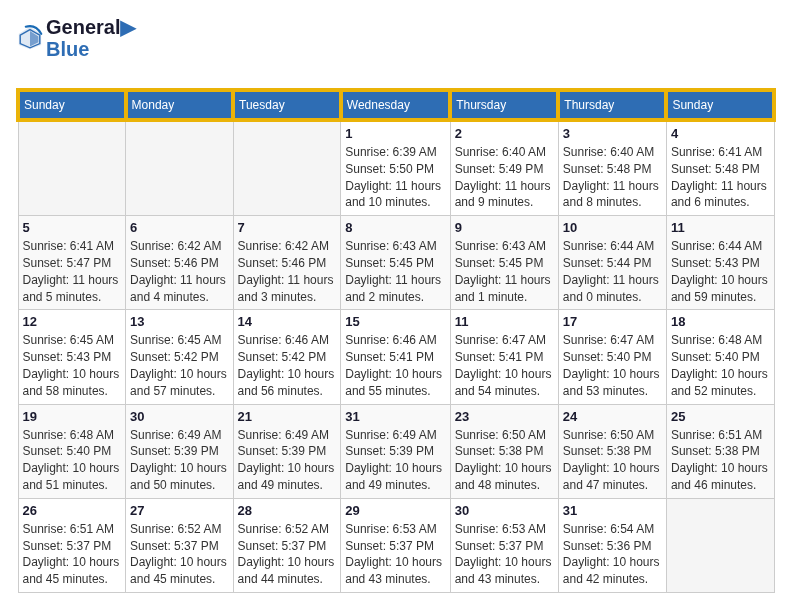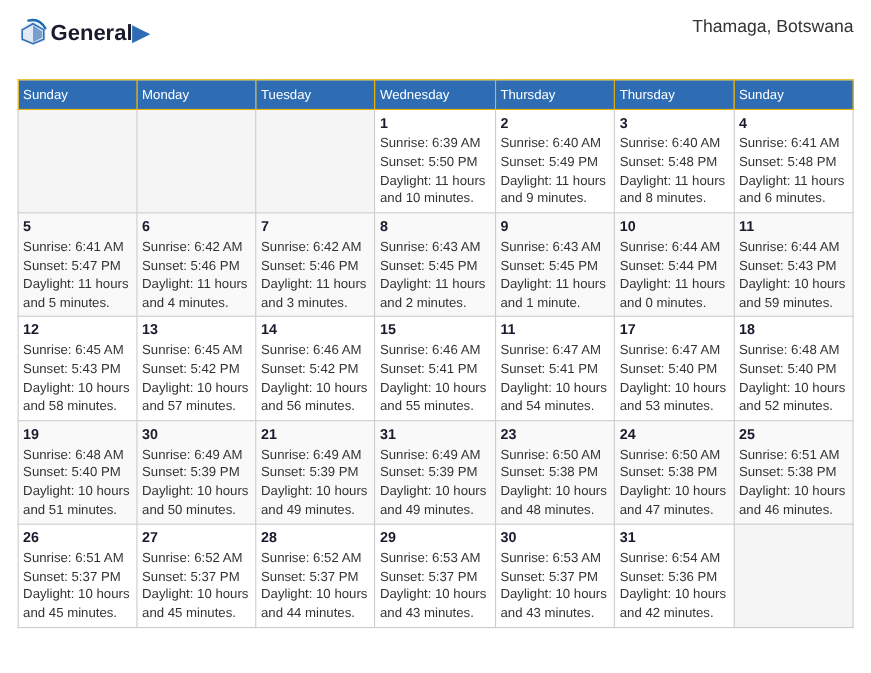--- a/index.html
+++ b/index.html
@@ -42,21 +42,21 @@
       border-collapse: collapse;
       font-size: 11px;
     }
     .calendar th {
       background: #2e6db4;
       color: #fff;
       padding: 6px 4px;
       text-align: left;
       font-size: 12px;
       font-weight: normal;
-      border: 1px solid #eab308;
+      border: 4px solid #eab308;
     }
     .calendar td {
       border: 1px solid #ccc;
       vertical-align: top;
       padding: 4px;
       width: 113px;
       min-height: 90px;
       background: #fff;
     }
     .calendar td.empty {
@@ -86,24 +86,24 @@
 <div class="header">
   <div class="logo">
     <svg class="logo-icon" viewBox="0 0 40 40">
       <polygon points="20,4 36,14 36,30 20,36 4,30 4,14" fill="#2e6db4" opacity="0.15"></polygon>
       <polygon points="20,8 34,16 34,28 20,34 6,28 6,16" fill="none" stroke="#2e6db4" stroke-width="2"></polygon>
       <path d="M20,10 L32,18 L32,26 L20,32" fill="#2e6db4" opacity="0.6"></path>
       <path d="M14,4 Q28,0 36,14" stroke="#1a6bb5" stroke-width="3" fill="none" stroke-linecap="round"></path>
     </svg>
     <div>
       <div style="font-size:20px;font-weight:bold;color:#1a1a2e;line-height:1.1;">General<span style="color:#2e6db4;">▶</span></div>
+      <div style="font-size:20px;font-weight:bold;color:#2e6db4;line-height:1.1;">Blue</div>
     </div>
   </div>
   <div class="title-block">
-    <div class="location">Thamaga, Botswana</div>
   </div>
 </div>
 
 <table class="calendar">
   <thead>
     <tr>
       <th>Sunday</th>
       <th>Monday</th>
       <th>Tuesday</th>
       <th>Wednesday</th>

